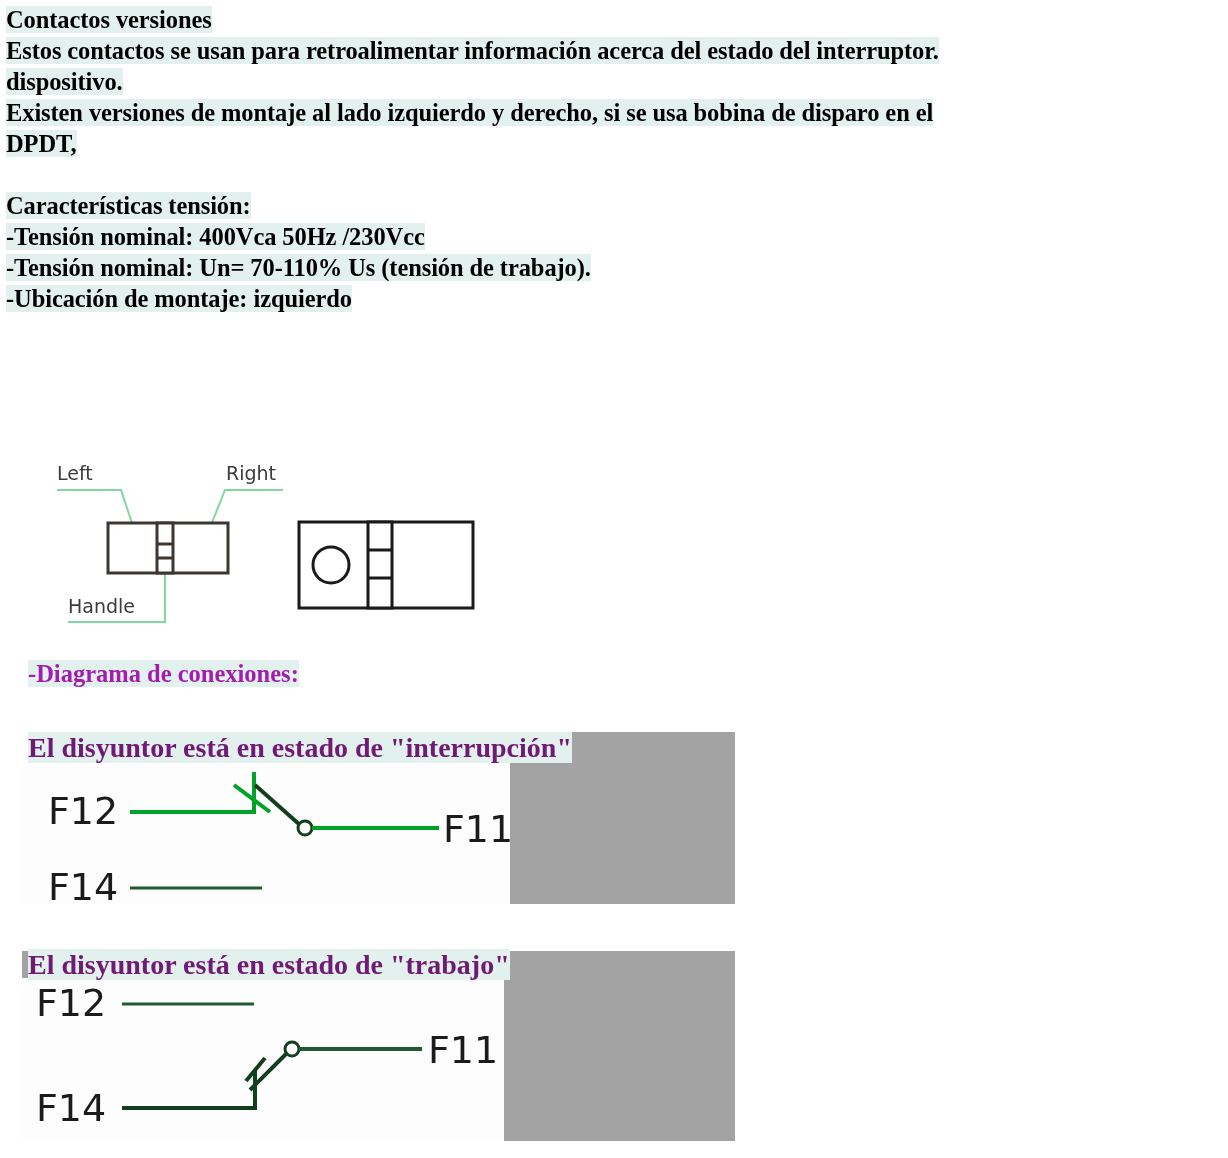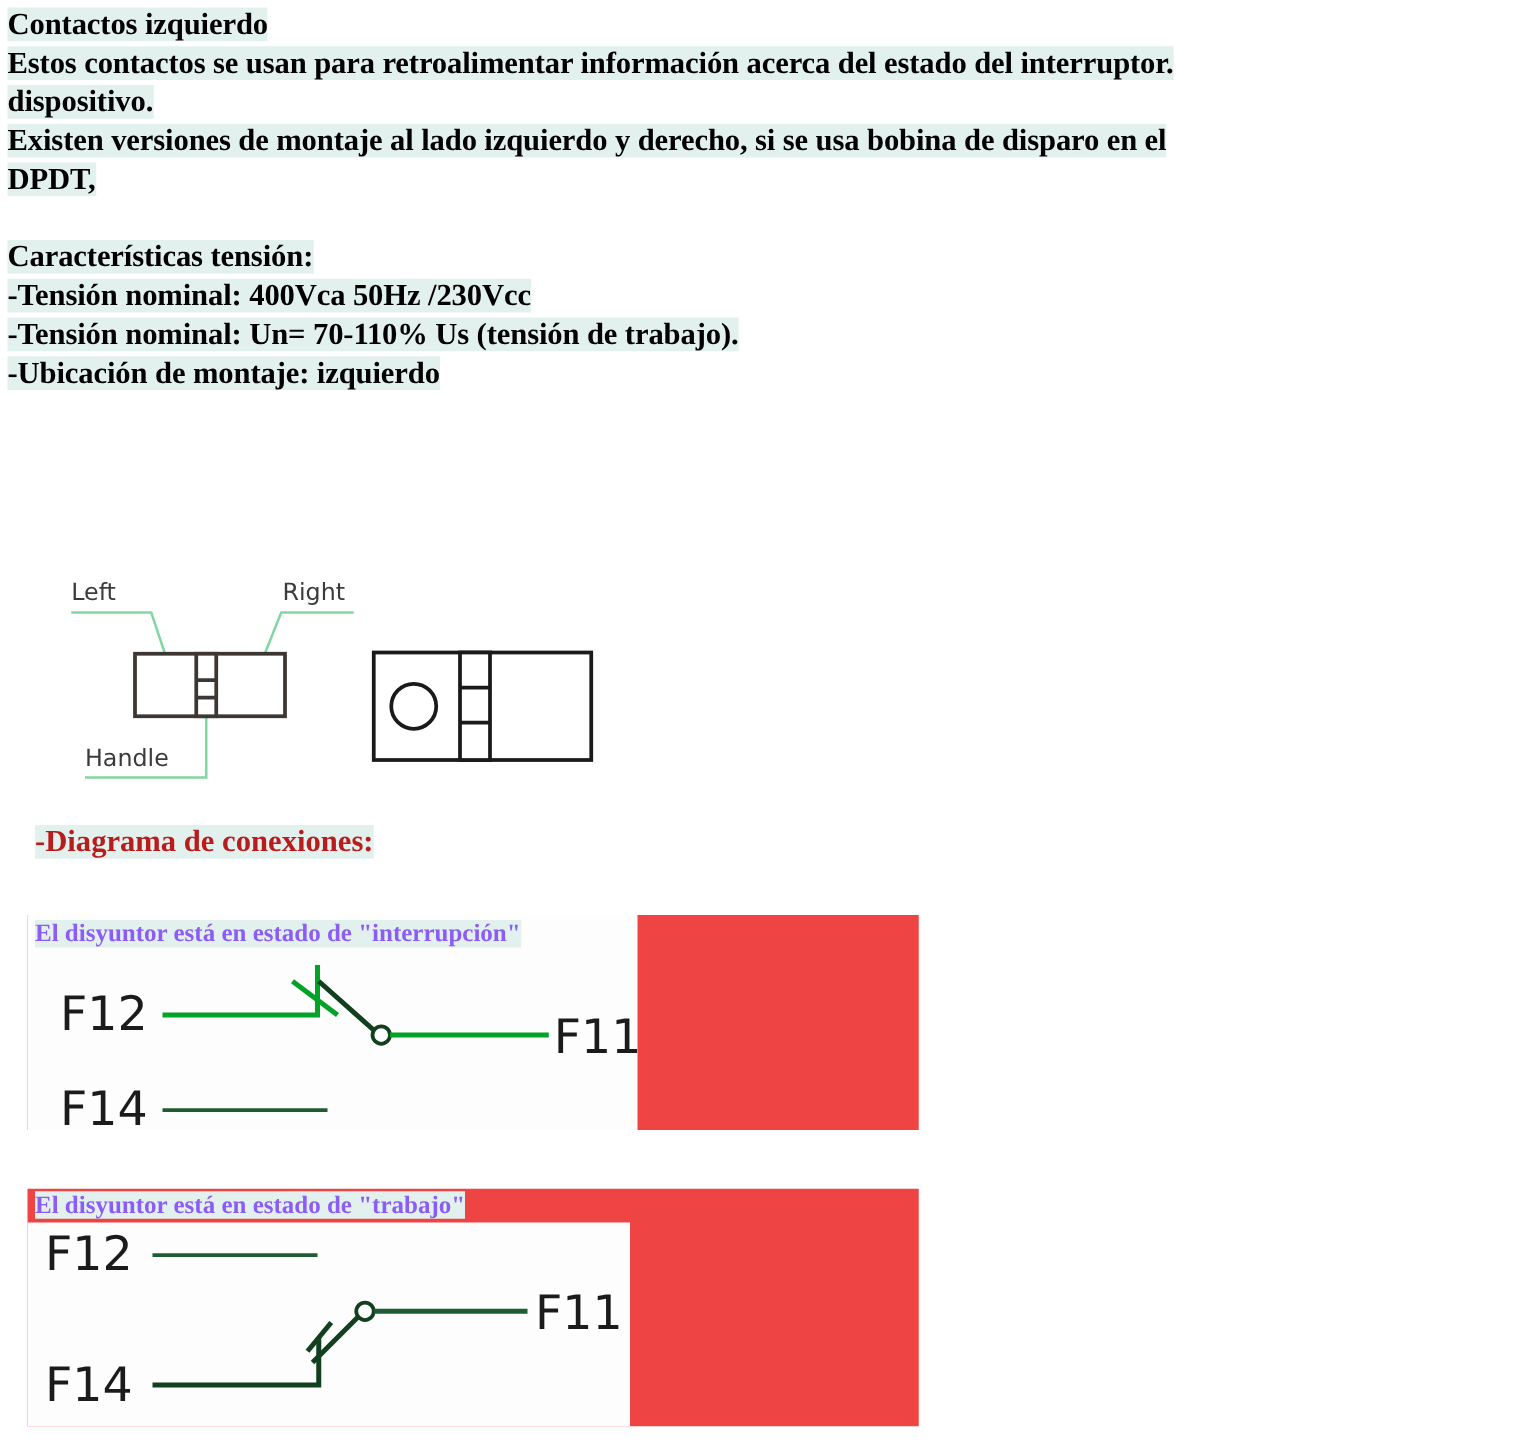--- a/index.html
+++ b/index.html
@@ -51,42 +51,42 @@
 
   
   .caption-diag {
     position: absolute;
     left: 28px;
     top: 658px;
     font-family: "Liberation Serif", "DejaVu Serif", serif;
     font-weight: bold;
     font-size: 24.5px;
     line-height: 31px;
-    color: #b91c1c;
+    color: #a21caf;
     white-space: pre;
   }
 
   
   .panel {
     position: absolute;
-    background: #ef4444;
+    background: #a3a3a3;
   }
   .panel-inner {
     position: absolute;
     background: #fdfdfd;
     left: 0;
     top: 0;
   }
   .panel-title {
     position: absolute;
     font-family: "Liberation Serif", "DejaVu Serif", serif;
     font-weight: bold;
-    font-size: 20px;
+    font-size: 28px;
     line-height: 31px;
-    color: #8b5cf6;
+    color: #701a75;
     white-space: pre;
     z-index: 3;
   }
   .circuit {
     position: absolute;
     left: 0;
     top: 0;
     z-index: 2;
   }
   .circuit svg { display: block; }
@@ -101,21 +101,21 @@
   #panel1-title { left: 28px; top: 732px; }
 
   #panel2 { left: 22px; top: 951px; width: 713px; height: 190px; }
   #panel2 .panel-inner { width: 482px; height: 163px; top: 27px; }
   #panel2-title { left: 28px; top: 949px; }
 </style>
 </head>
 <body>
 
 <div class="textblock">
-  <div class="tline"><span class="hl">Contactos izquierdo</span></div>
+  <div class="tline"><span class="hl">Contactos versiones</span></div>
   <div class="tline"><span class="hl">Estos contactos se usan para retroalimentar información acerca del estado del interruptor.</span></div>
   <div class="tline"><span class="hl">dispositivo.</span></div>
   <div class="tline"><span class="hl">Existen versiones de montaje al lado izquierdo y derecho, si se usa bobina de disparo en el</span></div>
   <div class="tline"><span class="hl">DPDT,</span></div>
   <div class="tline spacer-line">&nbsp;</div>
   <div class="tline"><span class="hl">Características tensión:</span></div>
   <div class="tline"><span class="hl">-Tensión nominal: 400Vca 50Hz /230Vcc</span></div>
   <div class="tline"><span class="hl">-Tensión nominal: Un= 70-110% Us (tensión de trabajo).</span></div>
   <div class="tline"><span class="hl">-Ubicación de montaje: izquierdo</span></div>
 </div>

